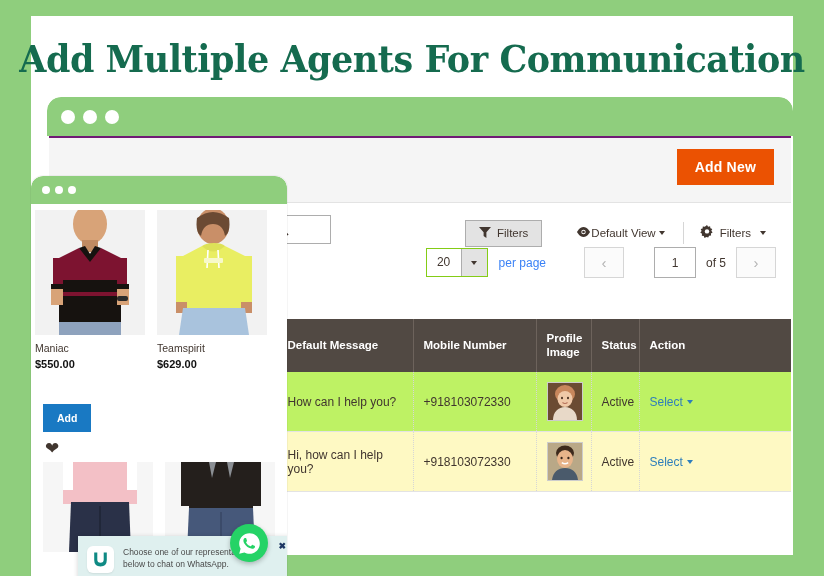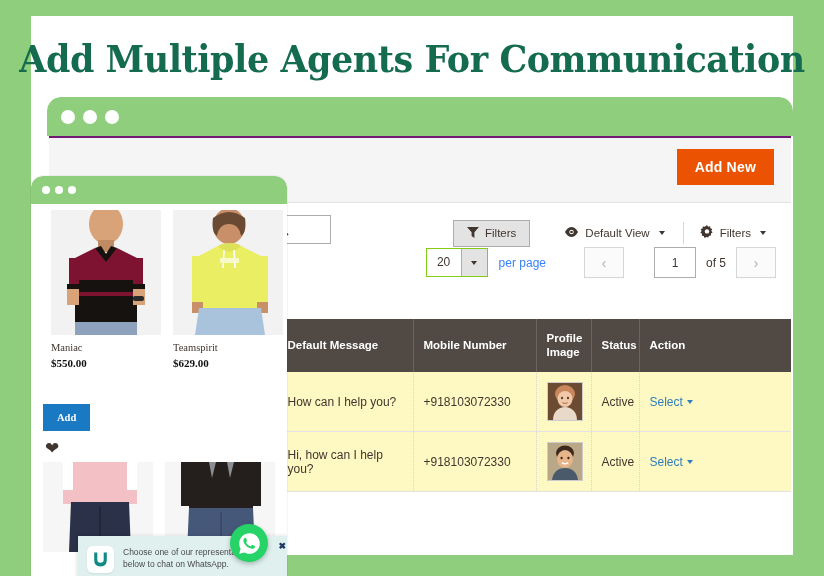--- a/index.html
+++ b/index.html
@@ -92,21 +92,21 @@
     position:absolute;right:17px;top:16px;
     display:flex;align-items:center;gap:0px;
     font-size:11.5px;color:#41362f;
   }
   .filters-btn{
     display:flex;align-items:center;gap:6px;
     background:#e3e3e3;border:1px solid #adadad;
     padding:6px 13px;cursor:pointer;color:#41362f;font-size:11.5px;
   }
   .view-btn{
-    display:flex;align-items:center;gap:6px;
+    display:flex;align-items:center;gap:0;
     padding:6px 12px;cursor:pointer;margin-left:22px;
   }
   .divider-v{width:1px;height:22px;background:#d6d6d6;margin:0 6px;}
   .cols-btn{
     display:flex;align-items:center;gap:6px;
     padding:6px 10px;cursor:pointer;
   }
   .caret-sm{
     width:0;height:0;border-left:3.5px solid transparent;
     border-right:3.5px solid transparent;border-top:4.5px solid #41362f;
@@ -152,21 +152,21 @@
     font-size:11.5px;font-weight:bold;text-align:left;
     padding:9px 10px;height:35px;vertical-align:middle;
     border-right:1px solid #6d635c;
     line-height:1.15;
   }
   table.grid thead th:last-child{border-right:0;}
   table.grid tbody td{
     font-size:12px;color:#41362f;
     padding:10px;height:39px;vertical-align:middle;
     border-right:1px dotted #d6d6d6;border-bottom:1px solid #e3e3e3;
-    background:#fef9c3;
+    background:#bef264;
   }
   table.grid tbody tr.alt td{background:#fef9c3;}
   table.grid tbody td:last-child{border-right:0;}
   .sel-link{color:#2e7ebb;font-size:12px;cursor:pointer;}
   .caret-blue{
     display:inline-block;width:0;height:0;
     border-left:3.5px solid transparent;border-right:3.5px solid transparent;
     border-top:4.5px solid #2e7ebb;margin-left:4px;vertical-align:middle;
   }
   .avatar-cell{padding:4px 10px !important;}
@@ -182,21 +182,21 @@
     border-top-left-radius:12px;border-top-right-radius:12px;
     overflow:hidden;
     box-shadow:0 0 0 1px rgba(0,0,0,0.04);
   }
   .store-chrome{
     height:28px;background:#8fce7d;
     border-top-left-radius:12px;border-top-right-radius:12px;
     display:flex;align-items:center;padding-left:11px;gap:5px;
   }
   .dot-sm{width:8px;height:8px;border-radius:50%;background:#ffffff;}
-  .store-body{position:relative;padding:6px 12px 0 20px;font-family:Liberation Serif, serif;}
+  .store-body{position:relative;padding:6px 12px 0 4px;}
   .prod-grid{display:flex;gap:12px;}
   .prod{width:110px;}
   .prod-img{width:110px;height:125px;overflow:hidden;position:relative;background:#efefef;}
   .prod-name{font-size:10.5px;color:#41362f;margin-top:7px;}
   .prod-price{font-size:11px;color:#111111;font-weight:bold;margin-top:4px;}
 
   .addcart-btn{
     position:absolute;left:12px;top:200px;
     background:#1979c3;color:#ffffff;font-size:10.5px;font-weight:bold;
     padding:8px 14px;cursor:pointer;

